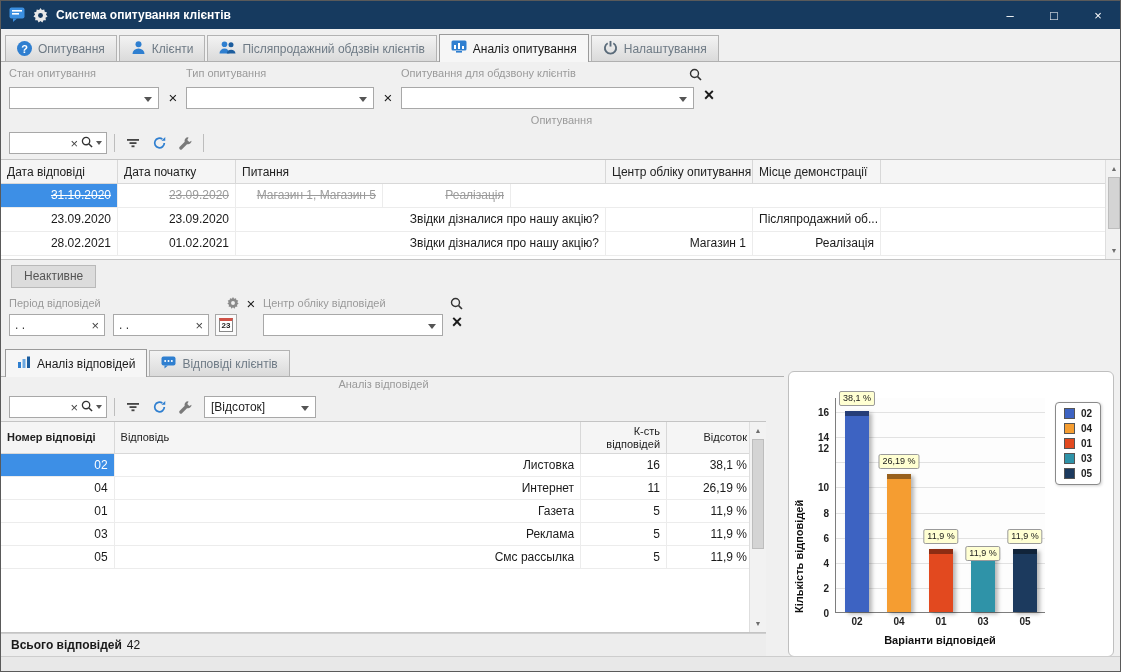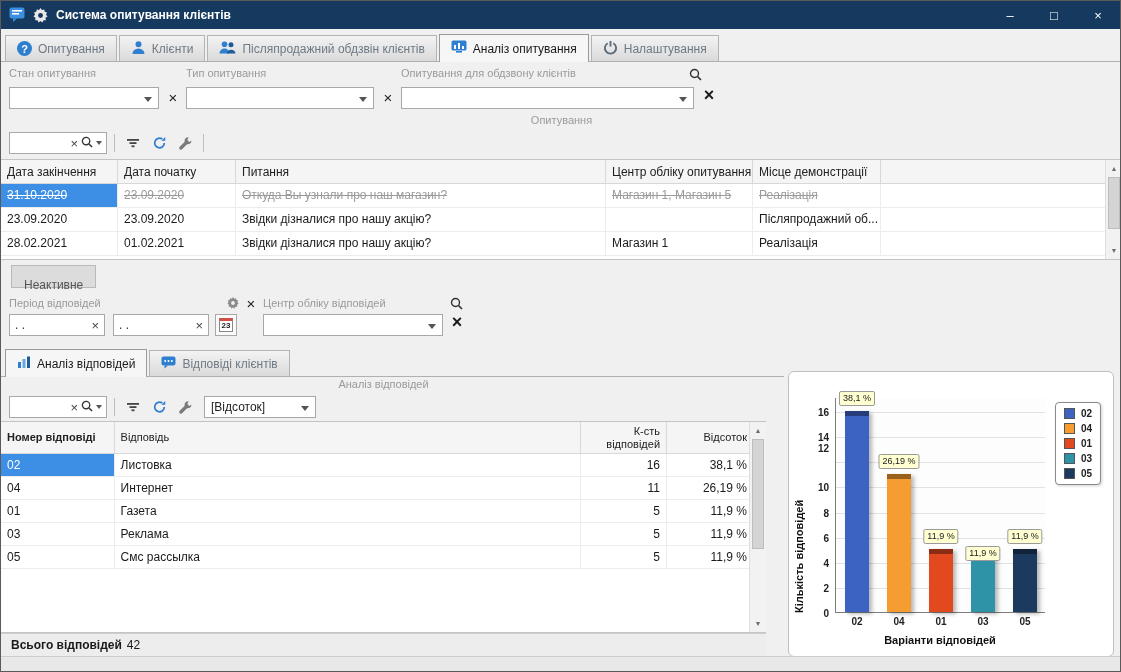--- a/index.html
+++ b/index.html
@@ -57,40 +57,40 @@
   .calglyph { font-size:8px; line-height:10px; font-weight:bold; color:#222; background:#fff;
     border:1px solid #888; border-top:3px solid #cf5146; padding:0 2px; }
   
   .dtable { position:absolute; background:#fff; border-top:1px solid #c4c4c4; border-bottom:1px solid #c4c4c4; }
   .thead { display:flex; background:#f5f5f5; border-bottom:1px solid #d8d8d8; }
   .hcell { padding:0 6px; border-right:1px solid #d8d8d8; color:#222; overflow:hidden;
     display:flex; align-items:center; }
   .trow { display:flex; height:24px; border-bottom:1px solid #ececec; background:#fff; }
   .trow.h23 { height:23px; }
   .tcell { padding:0 6px; line-height:22px; border-right:1px solid #ececec; overflow:hidden;
-    white-space:nowrap; color:#1a1a1a; }
+    white-space:nowrap; color:#1a1a1a;text-align:right; }
   .row-inactive .tcell { color:#9b9b9b; text-decoration:line-through; }
   .trow .cell-selected { background:#3d8fe6; color:#fff; }
   .t1 .thead { height:24px; }
   .t1 .hcell { white-space:nowrap; }
   .w1{width:117px} .w2{width:118px} .w3{width:370px;font-weight:normal} .w4{width:147px} .w5{width:128px} .wf{flex:1;border-right:none}
   .trow .w3 { font-weight:normal; }
   .t2 .thead { height:32px; font-size:11px; }
   .t2 .hcell { white-space:normal; line-height:1.15; }
   .a1{width:115px} .a2{width:473px} .a3{width:87px} .a4{width:88px} .af{flex:1;border-right:none}
   .t2 .thead .a1 { font-weight:bold; }
   .hx-right { justify-content:flex-end; text-align:right; }
   .tr-right { text-align:right; }
   .vscroll { position:absolute; right:0; top:0; bottom:0; width:17px; background:#f2f2f2;
     border-left:1px solid #dedede; }
   .sarrow { position:absolute; left:0; width:16px; height:15px; color:#6d6d6d; font-size:7px;
     display:flex; align-items:center; justify-content:center; cursor:pointer; }
   .sarrow.up { top:1px; } .sarrow.dn { bottom:1px; }
   .sthumb { position:absolute; left:2px; right:2px; background:#d4d4d4; border:1px solid #bdbdbd; cursor:pointer; }
-  .status-tab { position:absolute; left:10px; top:264px; height:23px; padding:9px 12px; line-height:21px;
+  .status-tab { position:absolute; left:10px; top:264px; height:23px; padding:0 12px; line-height:21px;
     background:#dcdcdc; border:1px solid #b9b9b9; color:#555; cursor:pointer; }
   .t2footer { position:absolute; left:0; top:632px; width:765px; height:24px; background:#ededed;
     border-top:1px solid #cfcfcf; border-bottom:1px solid #cfcfcf; display:flex; align-items:center;
     padding-left:10px; gap:5px; }
   .t2footer .lbl { font-weight:bold; }
   
   .chartpanel { position:absolute; left:787px; top:370px; width:326px; height:286px; background:#fff;
     border:1px solid #bfbfbf; border-radius:6px; }
   .ylab { position:absolute; left:4px; top:26px; height:215px; display:flex; align-items:center;
     writing-mode:vertical-rl; transform:rotate(180deg); font-weight:bold; font-size:11px; color:#111; }
@@ -233,32 +233,31 @@
     <div class="iconbtn">
         <svg width="14" height="14" viewBox="0 0 16 16">
           <path d="M11.5 1.5 a4 4 0 0 0 -3.8 5.2 L2 12.4 a1.8 1.8 0 0 0 2.6 2.6 L10.3 9.3 a4 4 0 0 0 5.2 -3.8 l-2.6 1.4 -2.3 -2.3 1.4 -2.6 z" fill="#7a7a7a"></path>
         </svg>
       </div>
     <span class="tsep"></span>
   </div>
 
   <div class="dtable t1" style="left:0;top:158px;width:1121px;height:101px">
     <div class="thead">
-      <div class="hcell w1">Дата закінчення</div>
+      <div class="hcell w1">Дата відповіді</div>
       <div class="hcell w2">Дата початку</div>
       <div class="hcell w3">Питання</div>
       <div class="hcell w4">Центр обліку опитування</div>
       <div class="hcell w5">Місце демонстрації</div>
       <div class="hcell wf"></div>
     </div>
     <div>
         <div class="trow row-inactive">
           <div class="tcell w1 cell-selected">31.10.2020</div>
           <div class="tcell w2">23.09.2020</div>
-          <div class="tcell w3">Откуда Вы узнали про наш магазин?</div>
           <div class="tcell w4">Магазин 1, Магазин 5</div>
           <div class="tcell w5">Реалізація</div>
           <div class="tcell wf"></div>
         </div>
         <div class="trow">
           <div class="tcell w1">23.09.2020</div>
           <div class="tcell w2">23.09.2020</div>
           <div class="tcell w3">Звідки дізналися про нашу акцію?</div>
           <div class="tcell w4"></div>
           <div class="tcell w5">Післяпродажний об...</div>

